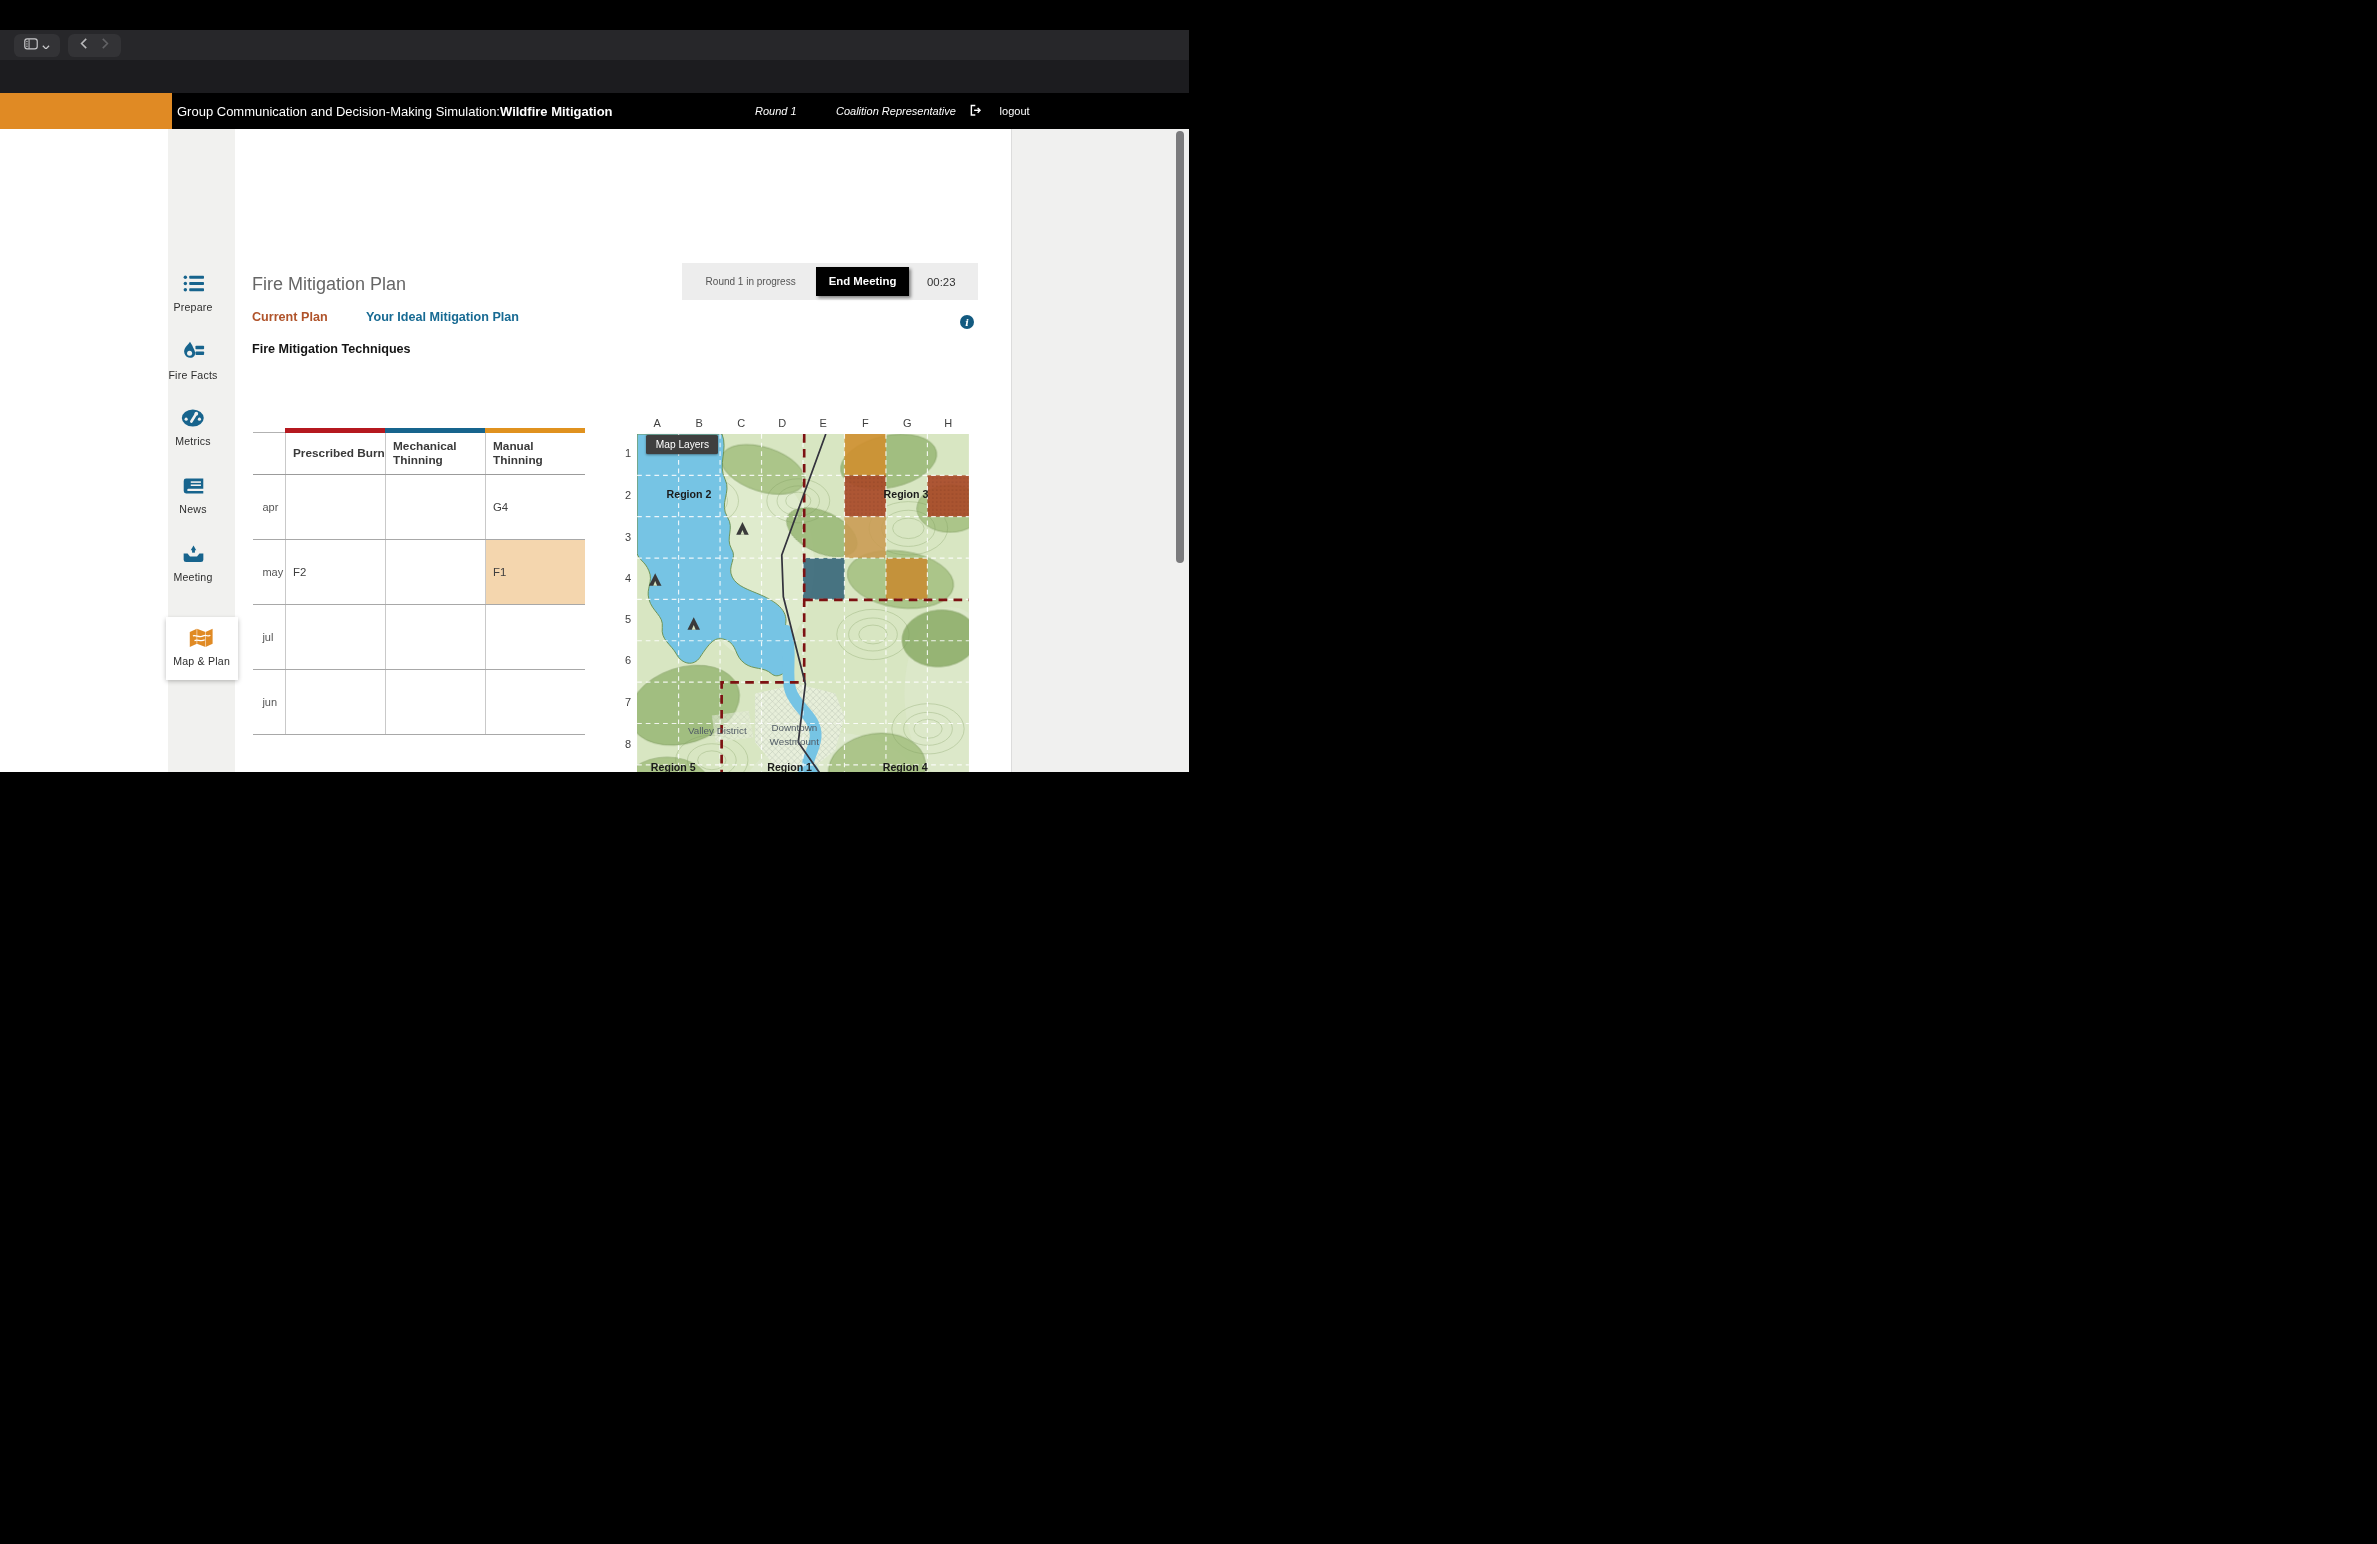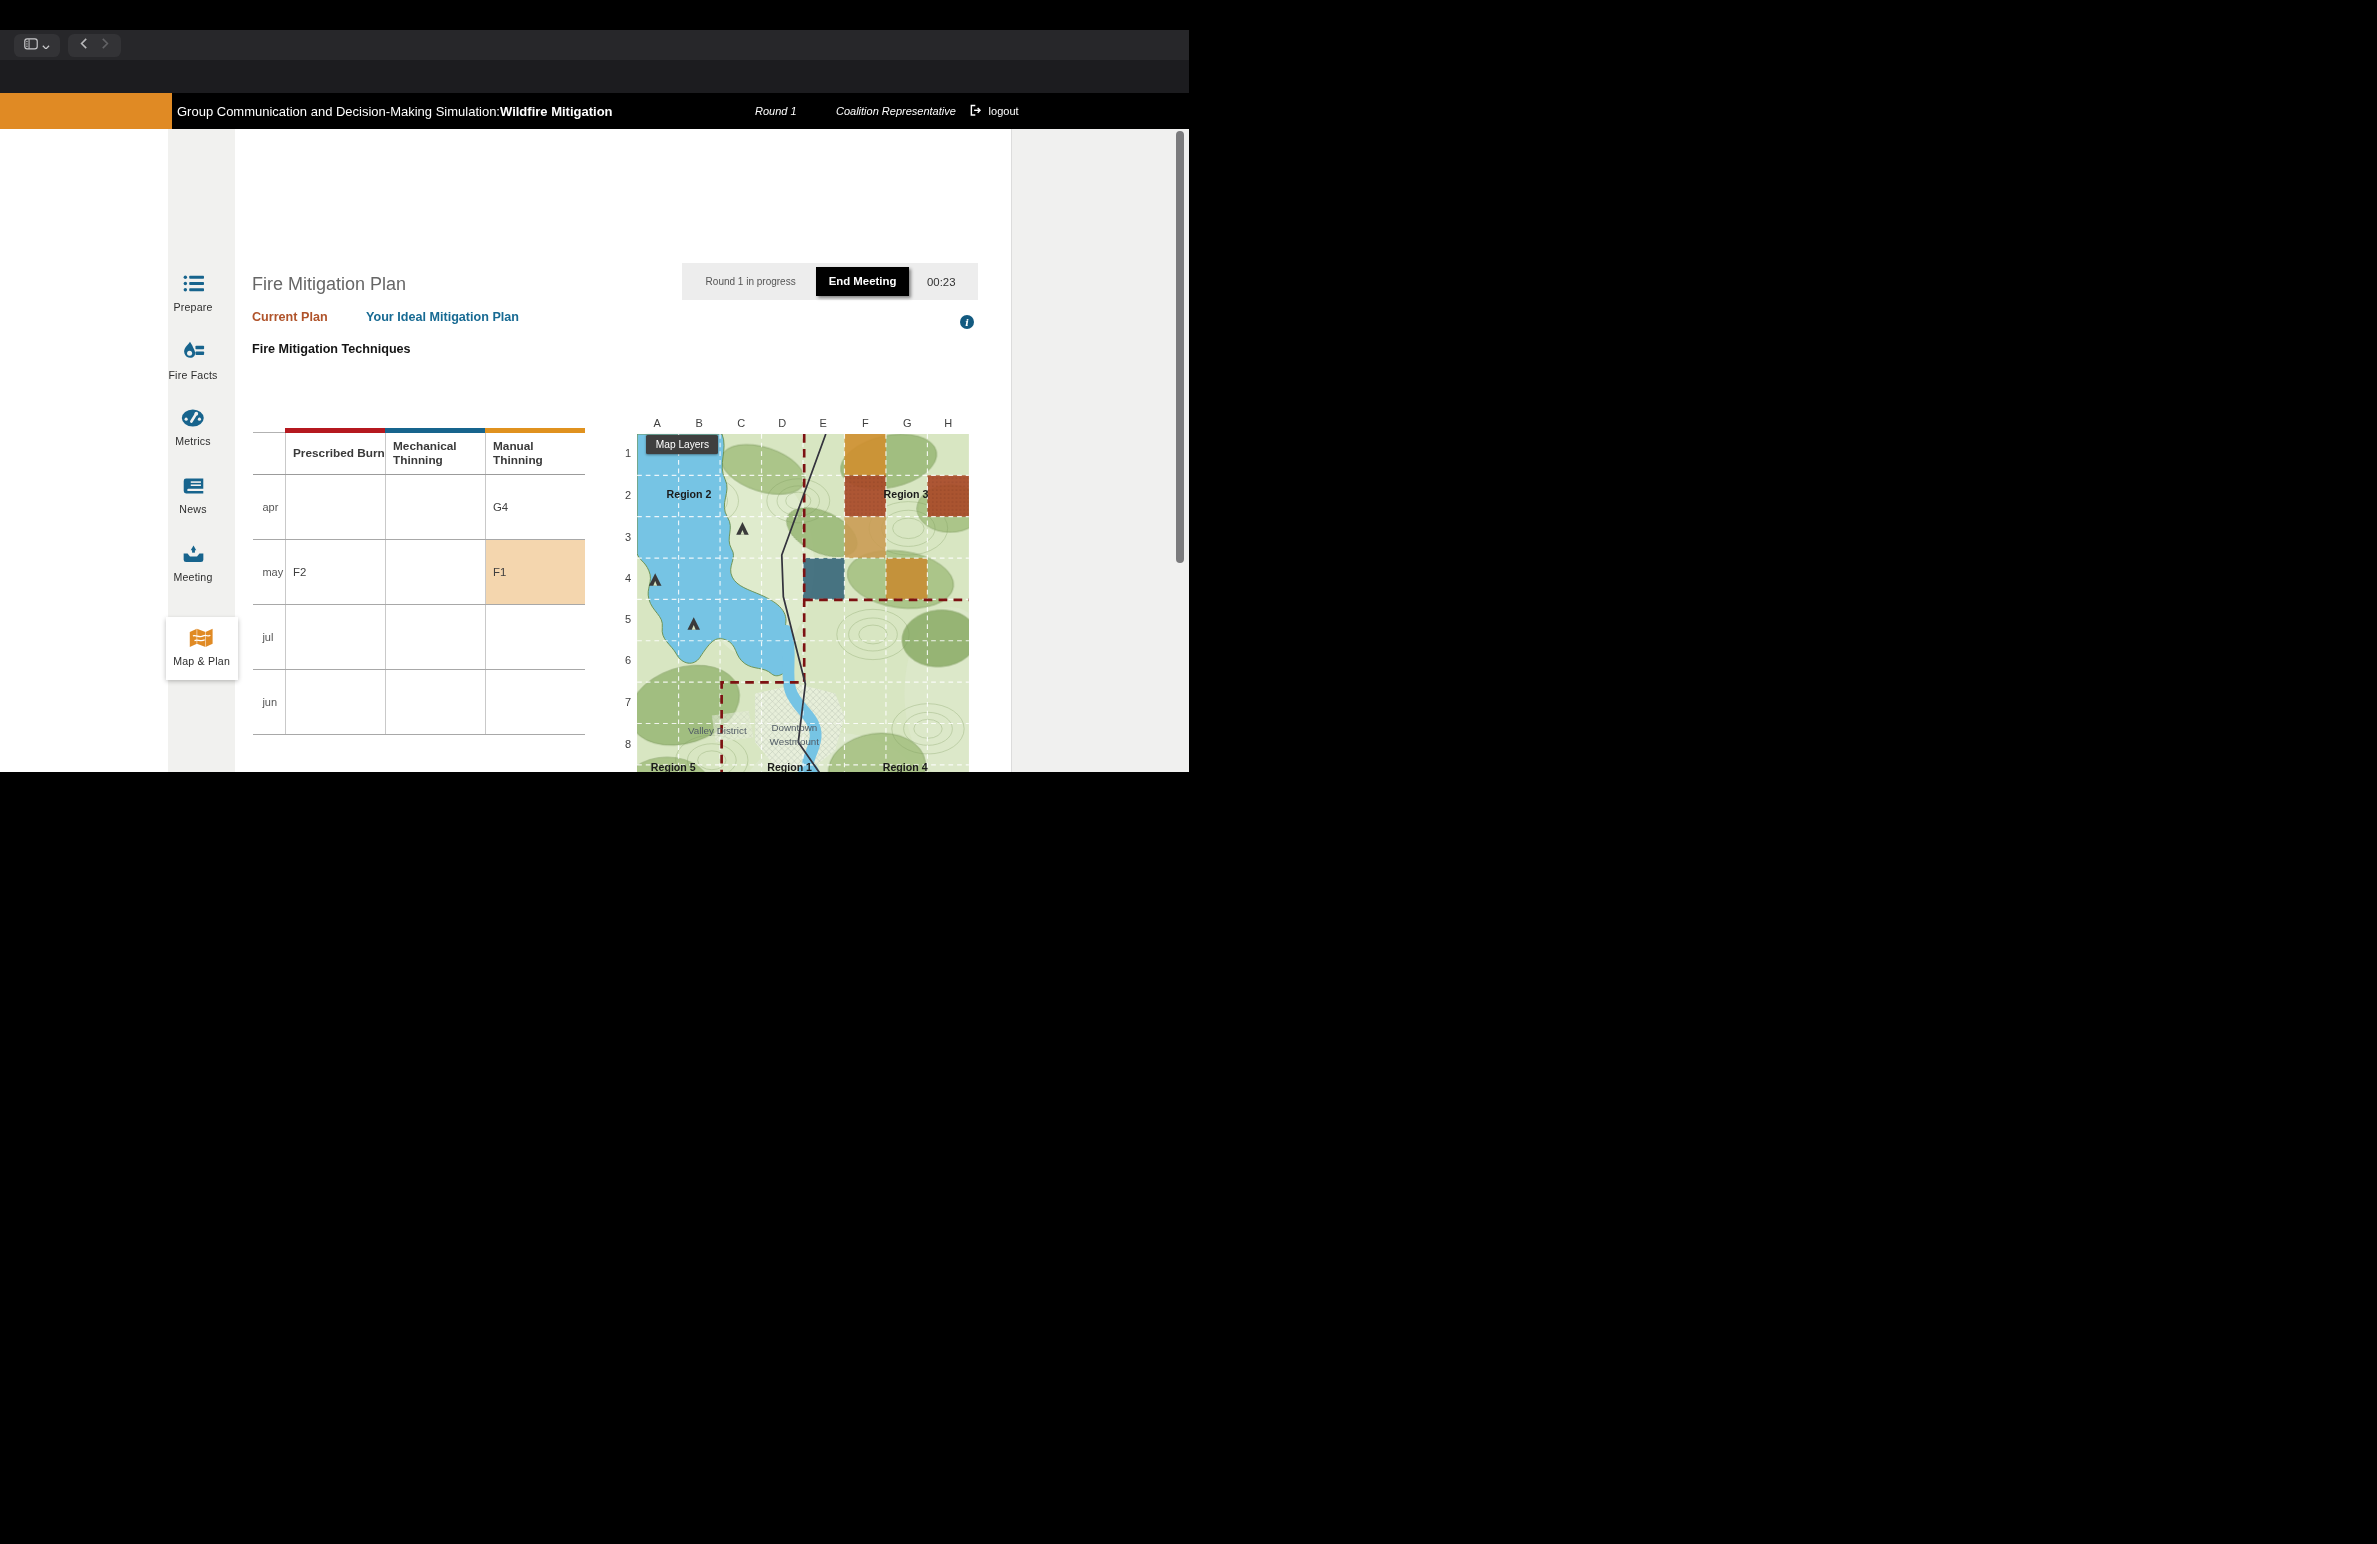--- a/index.html
+++ b/index.html
@@ -23,21 +23,21 @@
   .tabdivider { width:0.8px; height:14px; background:#47474a; align-self:center; }
   .activetab { position:absolute; left:794px; top:64px; width:384px; height:26px; background:#59595c; border-radius:7px;
                display:flex; align-items:center; justify-content:center; gap:6.3px; color:#fff; font-size:9.8px; }
   .ticon { flex:0 0 auto; display:inline-flex; }
 
   
   .appheader { position:absolute; left:0; top:93px; width:1189px; height:36px; background:#000; }
   .orangeblock { position:absolute; left:0; top:0; width:172px; height:36px; }
   .apptitle { position:absolute; left:177px; top:0; height:36px; display:flex; align-items:center; color:#fff; font-size:13px; white-space:nowrap; }
   .hdr-it { position:absolute; top:0; height:36px; display:flex; align-items:center; color:#fff; font-size:11px; font-style:italic; }
-  .hdr-logout { position:absolute; left:969px; top:0; height:36px; display:flex; align-items:center; gap:7px; color:#fff; font-size:11px; cursor:pointer; }
+  .hdr-logout { position:absolute; left:969px; top:0; height:36px; display:flex; align-items:center; gap:18px; color:#fff; font-size:11px; cursor:pointer; }
 
   
   .page { position:absolute; left:0; top:129px; width:1189px; height:643px; background:#fff; }
   .graypanel { position:absolute; left:1011px; top:0; width:178px; height:643px; background:#f0f0ef; border-left:0.8px solid #dcdcdc; }
   .scrollthumb { position:absolute; left:1176px; top:1.6px; width:7.9px; height:432px; background:#7b7b7d; border-radius:3.9px; }
 
   
   .sidebar { position:absolute; left:168px; top:0; width:67px; height:643px; background:#f1f1ef; }
   .sb-item { position:absolute; left:0; width:50px; text-align:center; cursor:pointer; }
   .sb-item .ic { display:inline-block; height:21px; }

